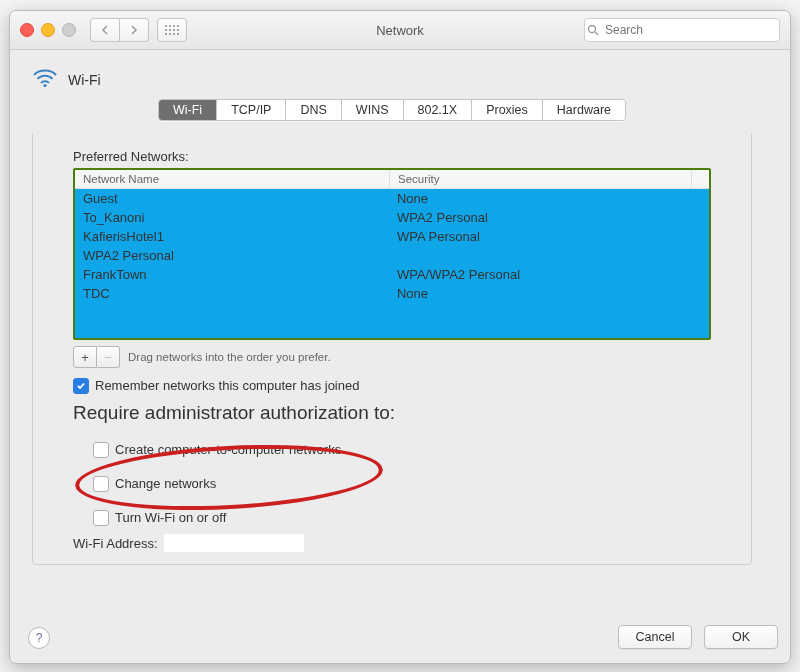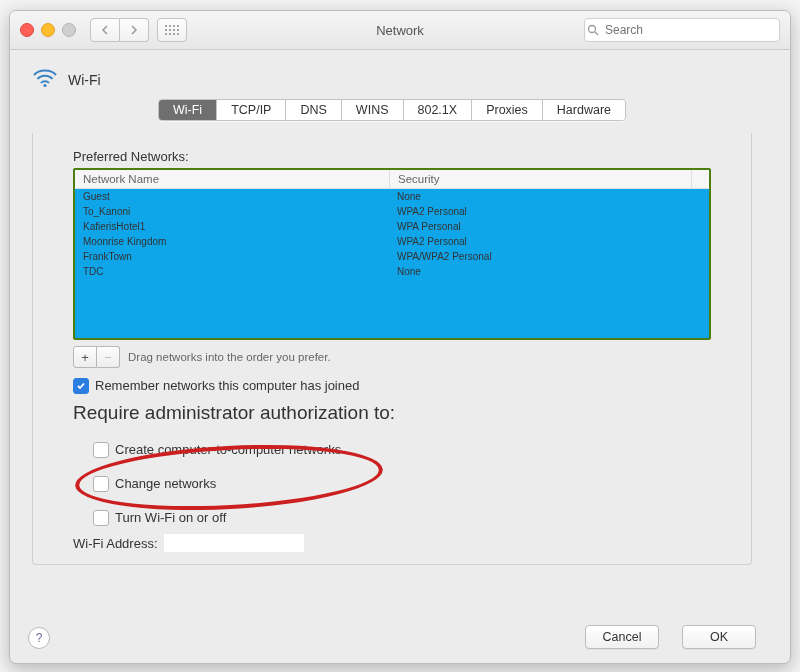--- a/index.html
+++ b/index.html
@@ -32,40 +32,40 @@
   .tab.active{background:#6f6f70;color:#fff}
   .panel{background:#ececec;border:1px solid #cfcfcf;border-top:none;padding:16px 40px 12px 40px;border-radius:0 0 4px 4px;position:relative}
   .seclabel{font-size:13px;margin-bottom:4px}
   .netbox{border:2px solid #4d7c0f;border-radius:2px;background:#0ea5e9;height:168px;overflow:hidden}
   .nethead{display:flex;font-size:11.5px;color:#666;border-bottom:1px solid #e0e0e0;background:#f6f6f6}
   .nethead .col{padding:3px 8px}
   .col.name{width:47%;border-right:1px solid #e0e0e0}
   .col.sec{width:45%;border-right:1px solid #e0e0e0}
   .col.spacer{flex:1}
   .netrows{overflow-y:auto}
-  .netrow{display:flex;font-size:10px;color:#333}
+  .netrow{display:flex;font-size:13px;color:#333}
   .netrow .c{padding:2px 8px}
   .netrow .c.name{width:47%}
   .netrow .c.sec{flex:1}
   .addremove{display:flex;align-items:center;gap:8px;margin-top:6px}
   .sqbtn{width:22px;height:20px;border:1px solid #b7b7b7;background:linear-gradient(#fdfdfd,#ededed);display:flex;align-items:center;justify-content:center;font-size:13px;color:#555}
   .sqbtn.first{border-radius:3px 0 0 3px}
   .sqbtn.second{border-radius:0 3px 3px 0;border-left:none;color:#bdbdbd}
   .hint{font-size:11.5px;color:#666}
   .checkrow{display:flex;gap:6px;margin-top:10px;font-size:13px}
   .chk{width:14px;height:14px;border:1px solid #b0b0b0;border-radius:3px;background:#fff;display:inline-flex;align-items:center;justify-content:center;flex:none}
   .chk.checked{background:#2a7de1;border-color:#2a7de1}
   .chk.checked svg{display:block}
   .chk svg{display:none}
   .authlabel{margin-top:8px;font-size:19px}
   .authlist{margin-left:20px;margin-top:4px}
   .authlist .checkrow{margin-top:18px}
   .addr{margin-top:8px;font-size:13px;display:flex;align-items:center;gap:6px}
   .addr .val{width:140px;height:18px;background:#fff;display:inline-block}
-  .btnrow{position:absolute;right:34px;bottom:14px;display:flex;gap:23px}
+  .btnrow{position:absolute;right:12px;bottom:14px;display:flex;gap:12px}
   .btn{min-width:72px;height:22px;border:1px solid #bdbdbd;border-radius:4px;background:linear-gradient(#fff,#f1f1f1);font-size:12.5px;display:flex;align-items:center;justify-content:center;box-shadow:0 1px 0 rgba(0,0,0,.05)}
   .help{position:absolute;left:18px;bottom:14px;width:20px;height:20px;border:1px solid #b9b9b9;border-radius:50%;background:#fff;color:#6a6a9a;font-size:12px;display:flex;align-items:center;justify-content:center}
   .redcircle{position:absolute;left:42px;bottom:55px;width:300px;height:55px;border:4px solid #cc1f1f;border-radius:50%/50%;pointer-events:none;transform:rotate(-3deg)}
 </style>
 </head>
 <body>
 
 <div class="window">
   <div class="titlebar">
     <div class="traffic">
@@ -151,21 +151,20 @@
             </div>
             <div class="netrow">
               <div class="c name">To_Kanoni</div>
               <div class="c sec">WPA2 Personal</div>
             </div>
             <div class="netrow">
               <div class="c name">KafierisHotel1</div>
               <div class="c sec">WPA Personal</div>
             </div>
             <div class="netrow">
-              <div class="c name">Moonrise Kingdom</div>
               <div class="c sec">WPA2 Personal</div>
             </div>
             <div class="netrow">
               <div class="c name">FrankTown</div>
               <div class="c sec">WPA/WPA2 Personal</div>
             </div>
             <div class="netrow">
               <div class="c name">TDC</div>
               <div class="c sec">None</div>
             </div>

